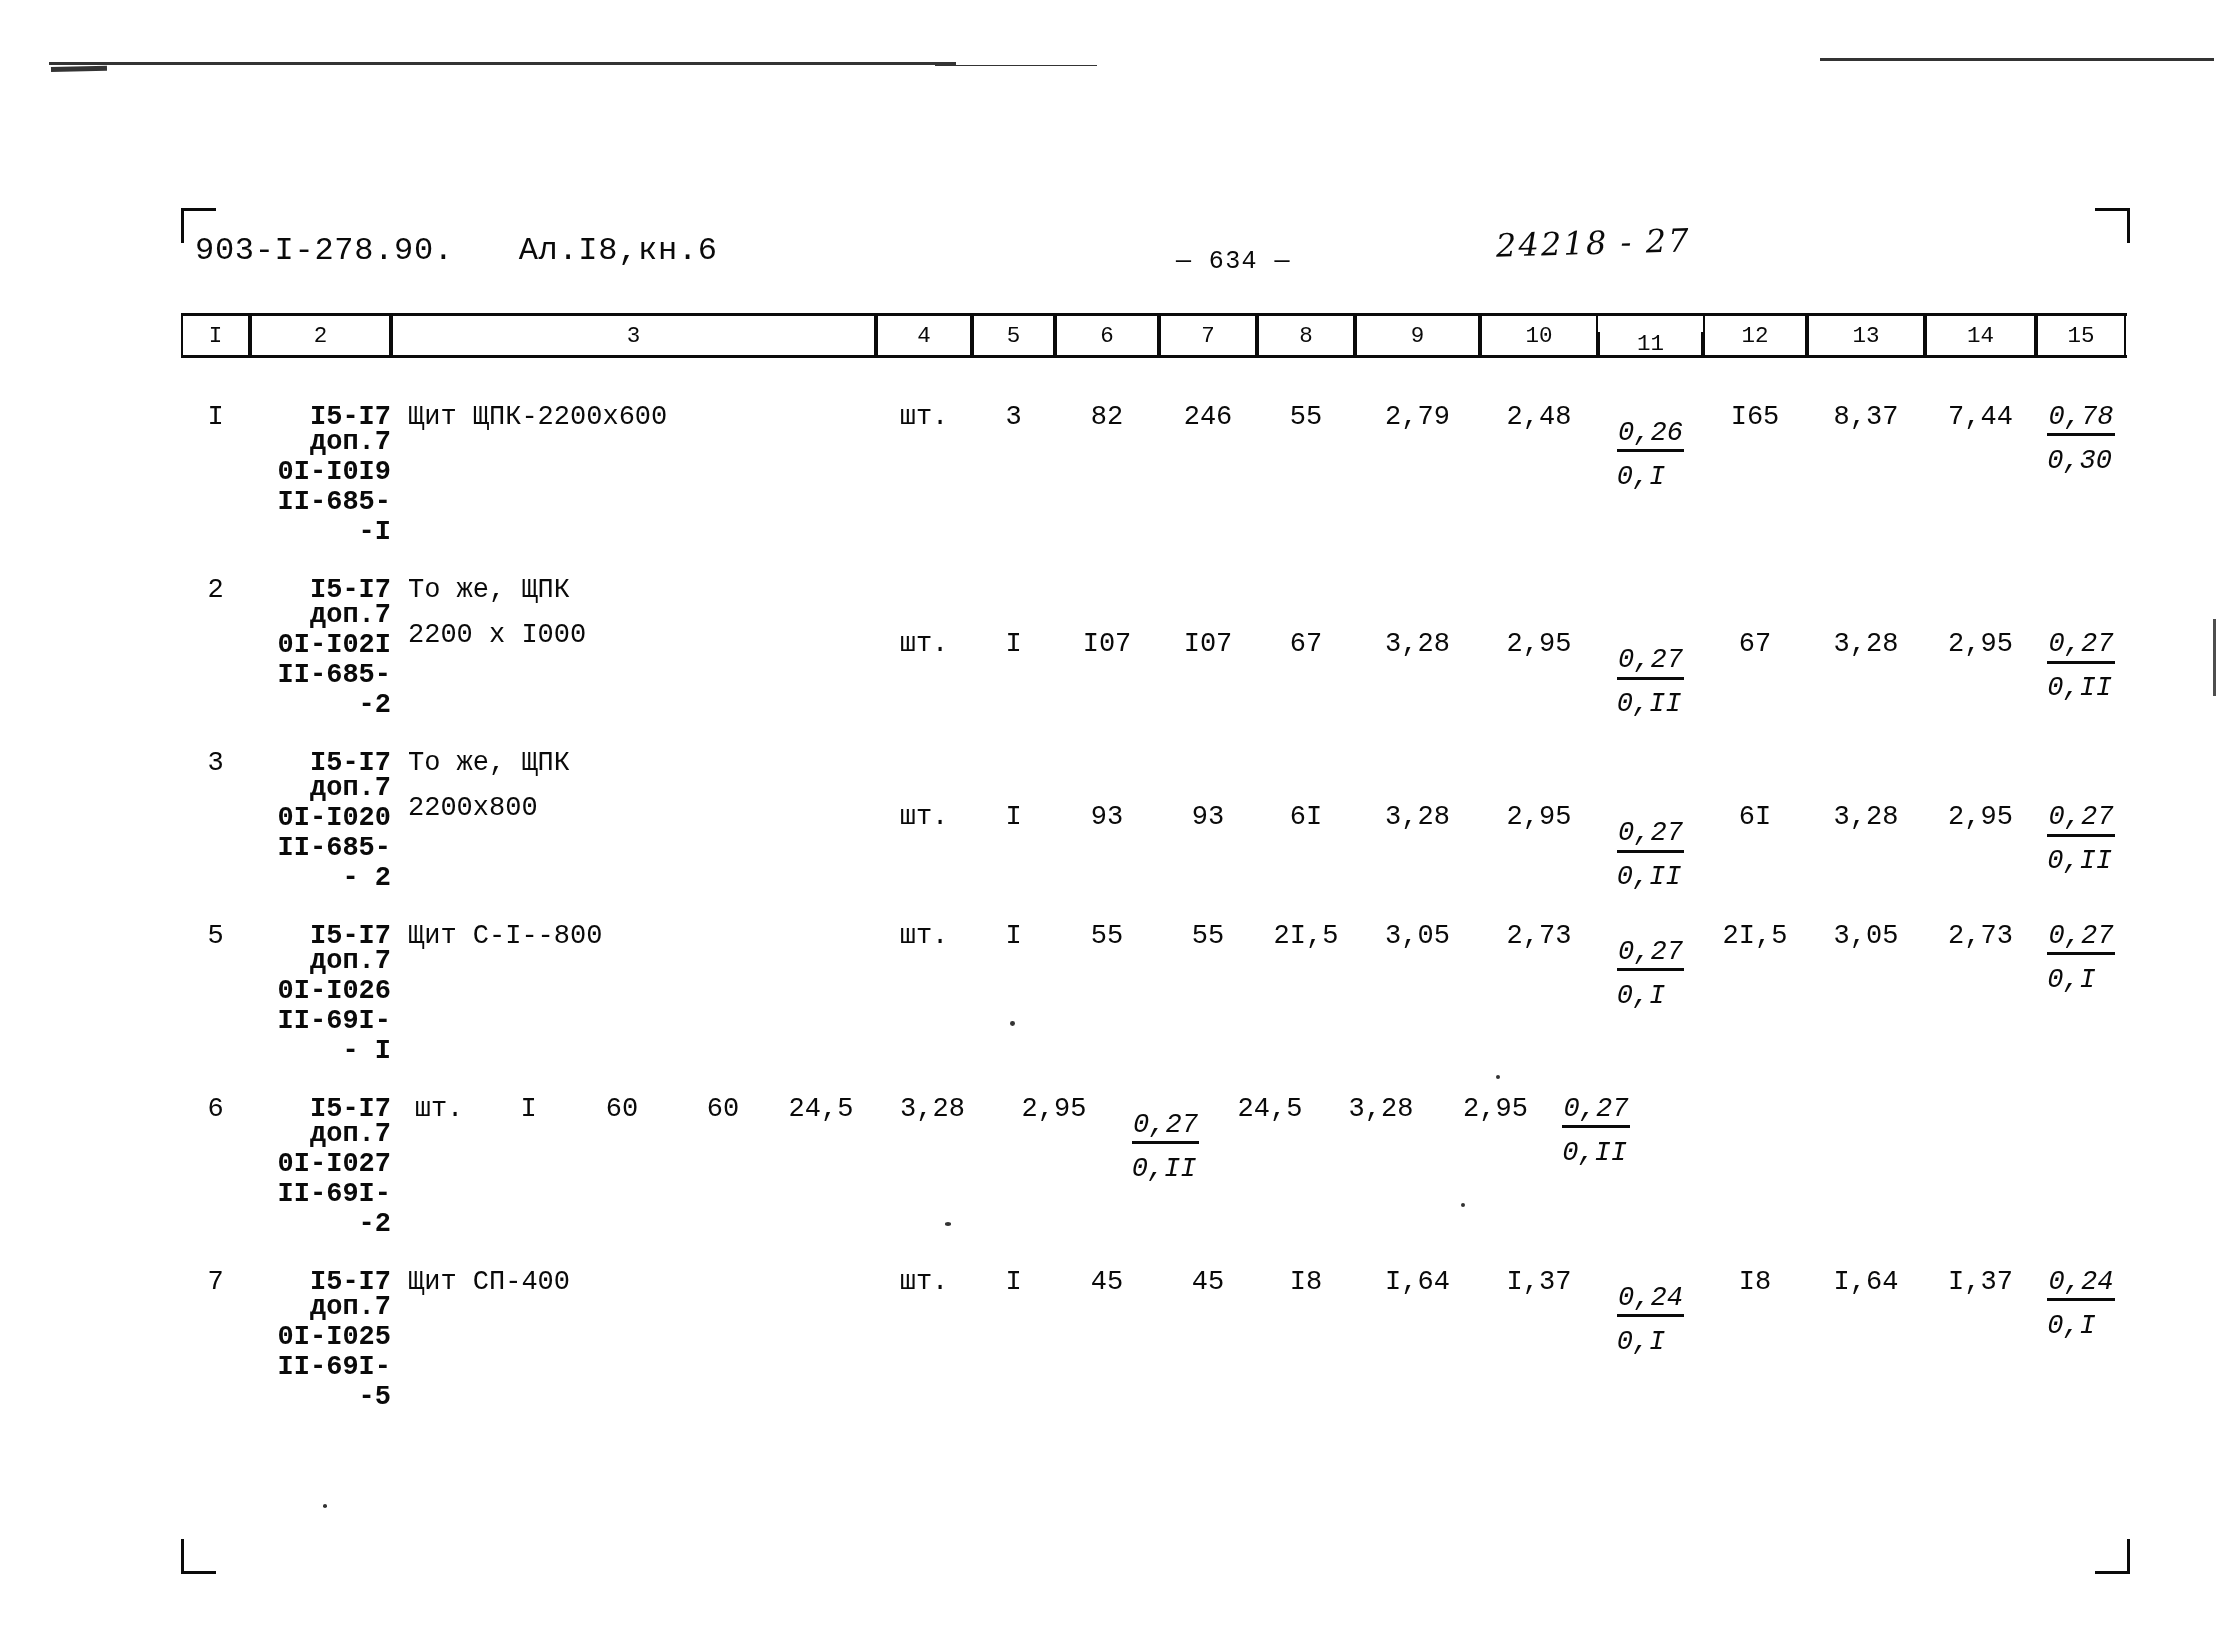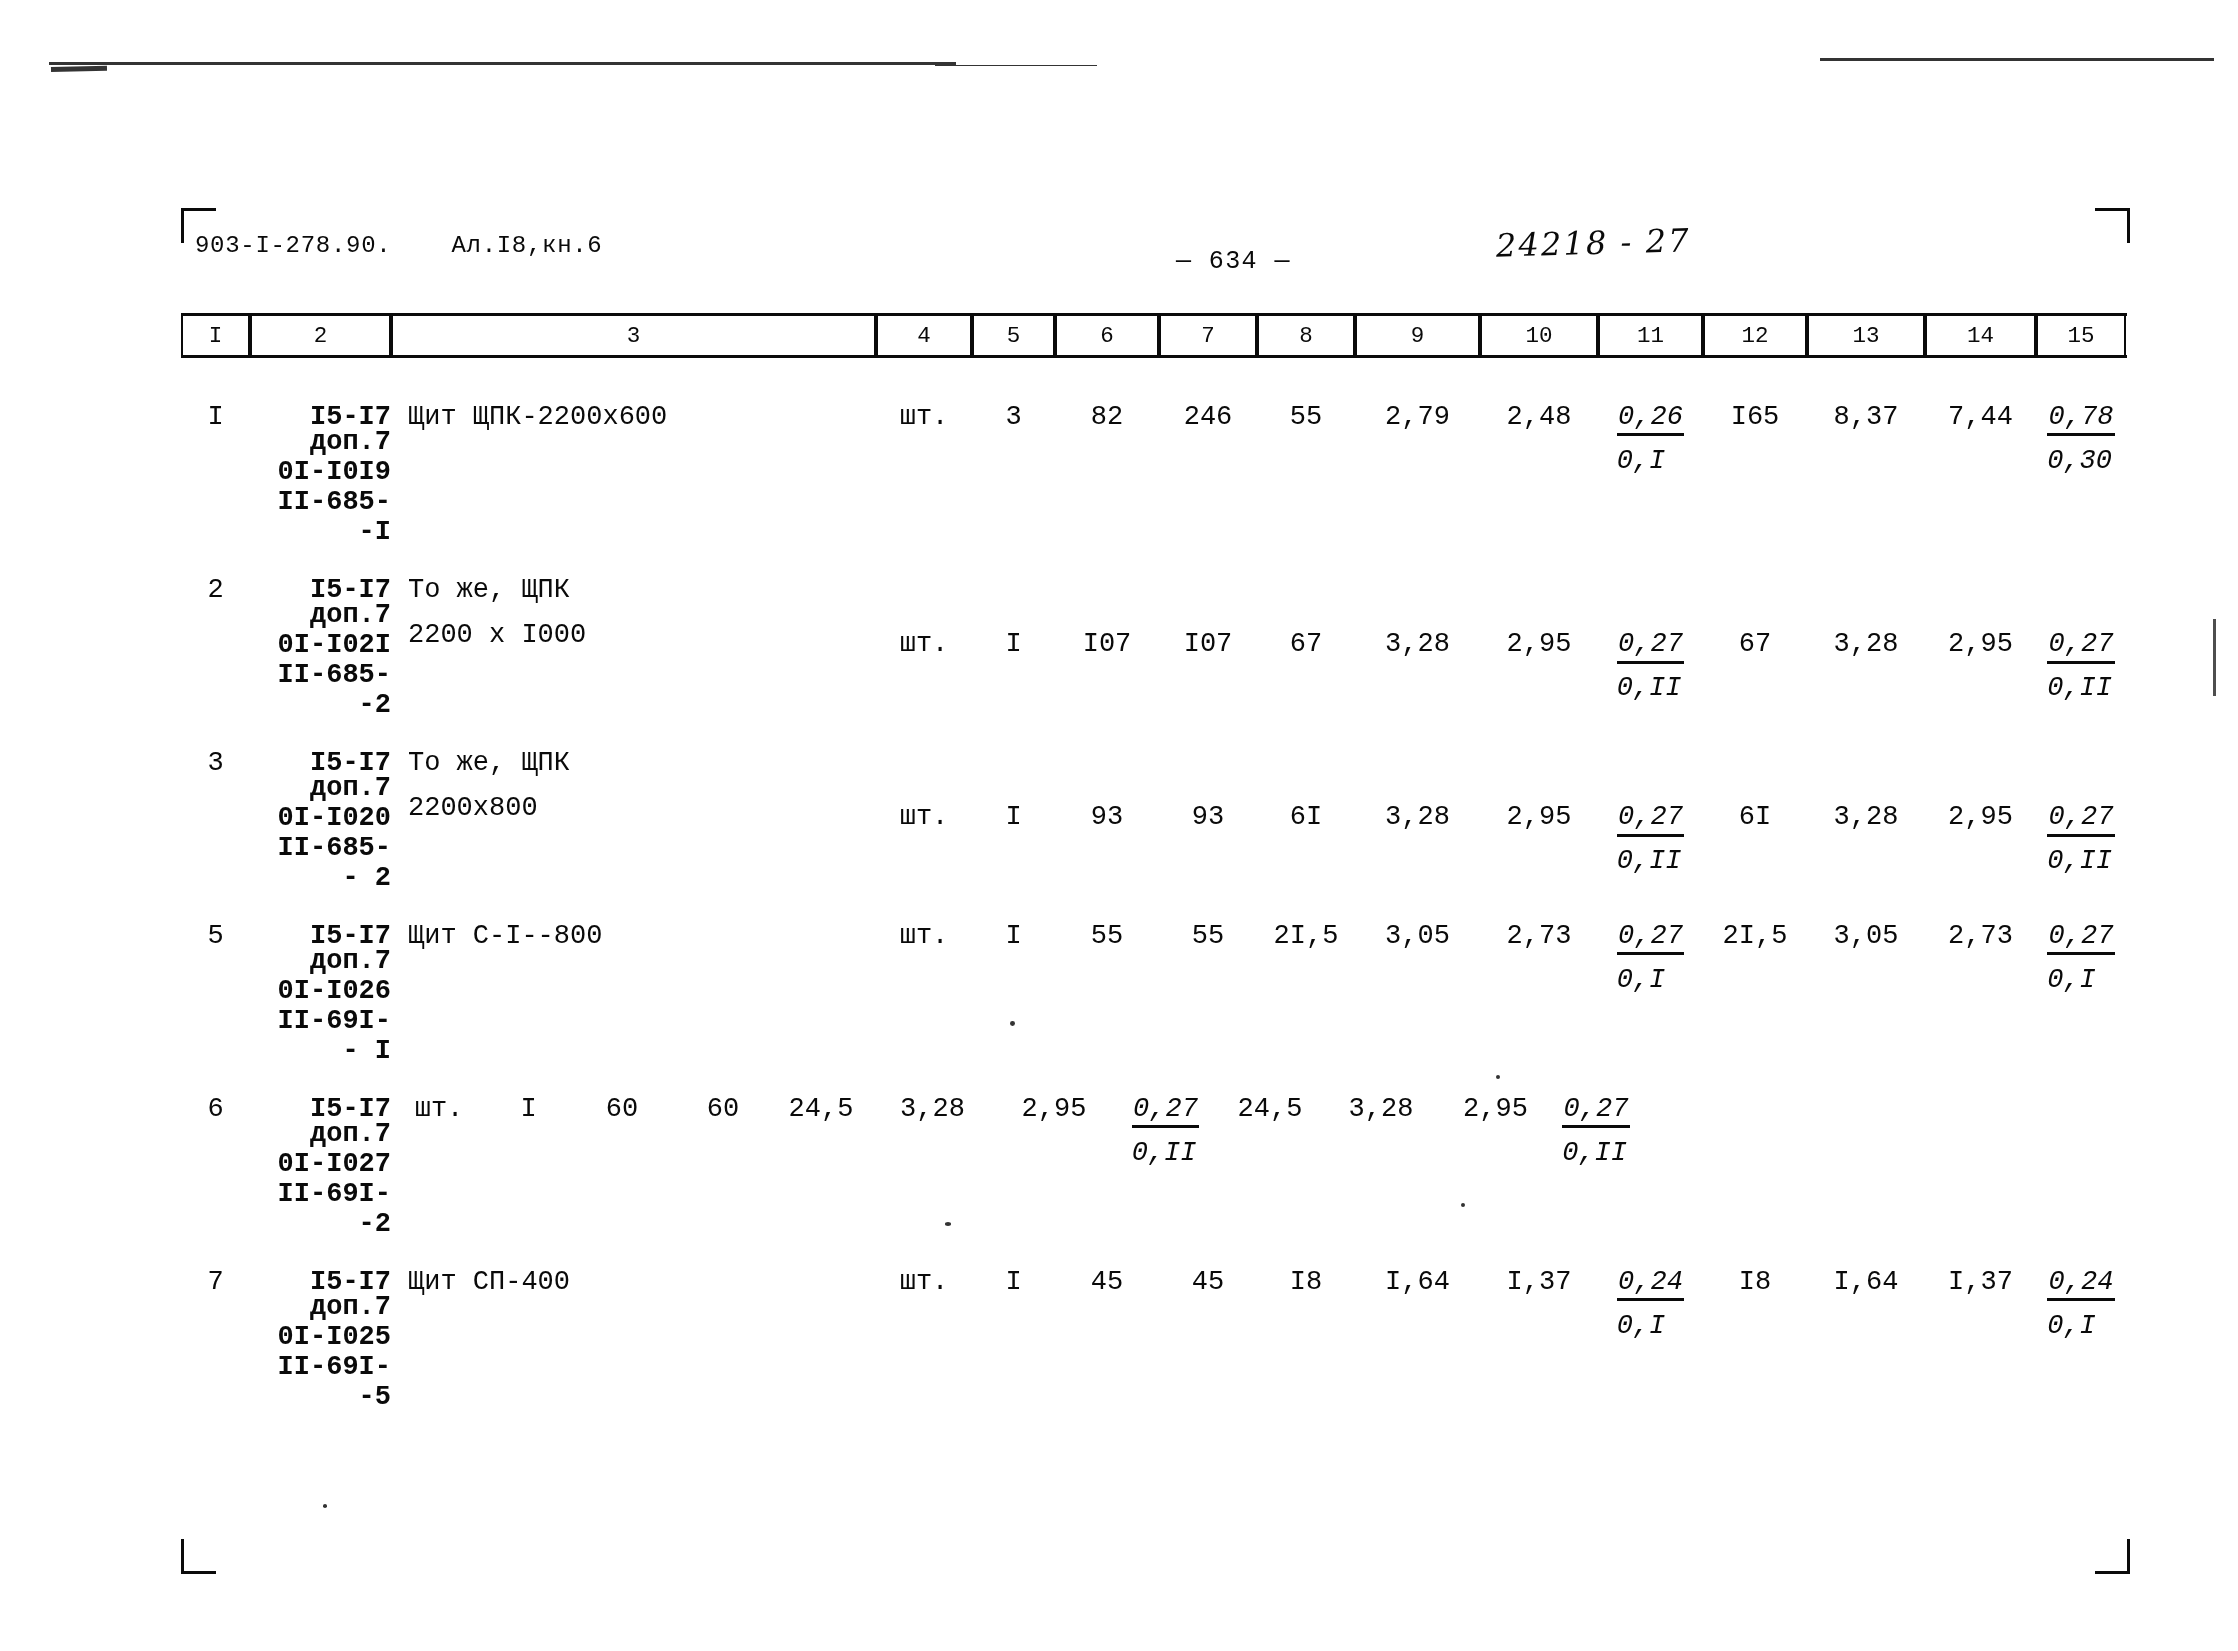--- a/index.html
+++ b/index.html
@@ -39,21 +39,21 @@
   #corner-tl { left: 181px;  top: 208px;  border-width: 3.5px 0 0 3.5px; }
   #corner-tr { left: 2095px; top: 208px;  border-width: 3.5px 3.5px 0 0; }
   #corner-bl { left: 181px;  top: 1539px; border-width: 0 0 3.5px 3.5px; }
   #corner-br { left: 2095px; top: 1539px; border-width: 0 3.5px 3.5px 0; }
 
   
   #doc-header {
     position: absolute;
     left: 195px;
     top: 232px;
-    font-size: 24px;
+    font-size: 32px;
     letter-spacing: 0.7px;
     white-space: nowrap;
   }
   #doc-code { margin-right: 45px; }
 
   #page-number {
     position: absolute;
     left: 1176px;
     top: 247px;
     font-size: 25px;
@@ -99,21 +99,21 @@
   .w1  { width: 69px; }
   .w2  { width: 141px; }
   .w3  { width: 485px; }
   .w4  { width: 96px; }
   .w5  { width: 83px; }
   .w6  { width: 104px; }
   .w7  { width: 98px; }
   .w8  { width: 98px; }
   .w9  { width: 125px; }
   .w10 { width: 118px; }
-  .w11 { width: 105px; }
+  .w11 { width: 105px; margin-top: 16px; }
   .w12 { width: 104px; }
   .w13 { width: 118px; }
   .w14 { width: 111px; }
   .w15 { width: 90px; }
 
   
   #table-body {
     position: absolute;
     left: 181px;
     top: 391px;

